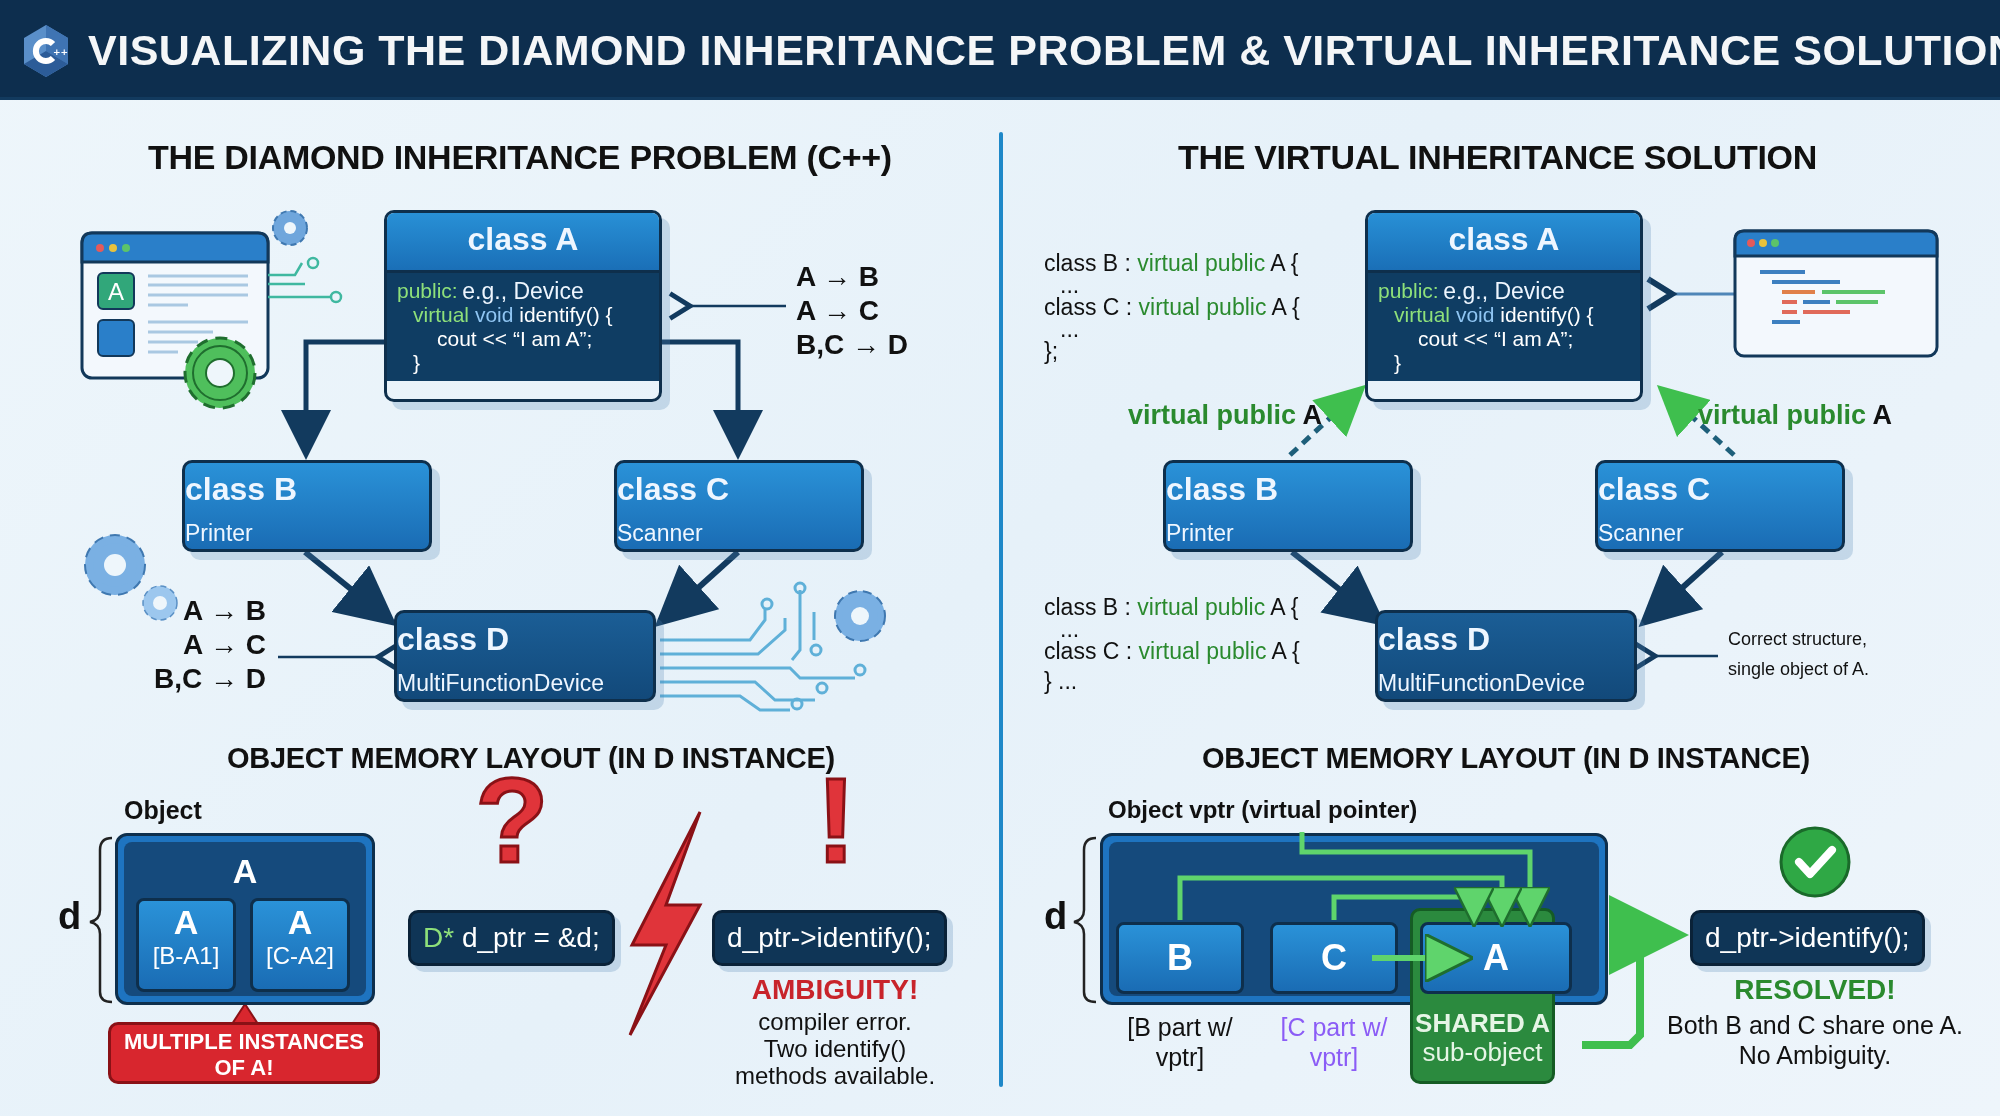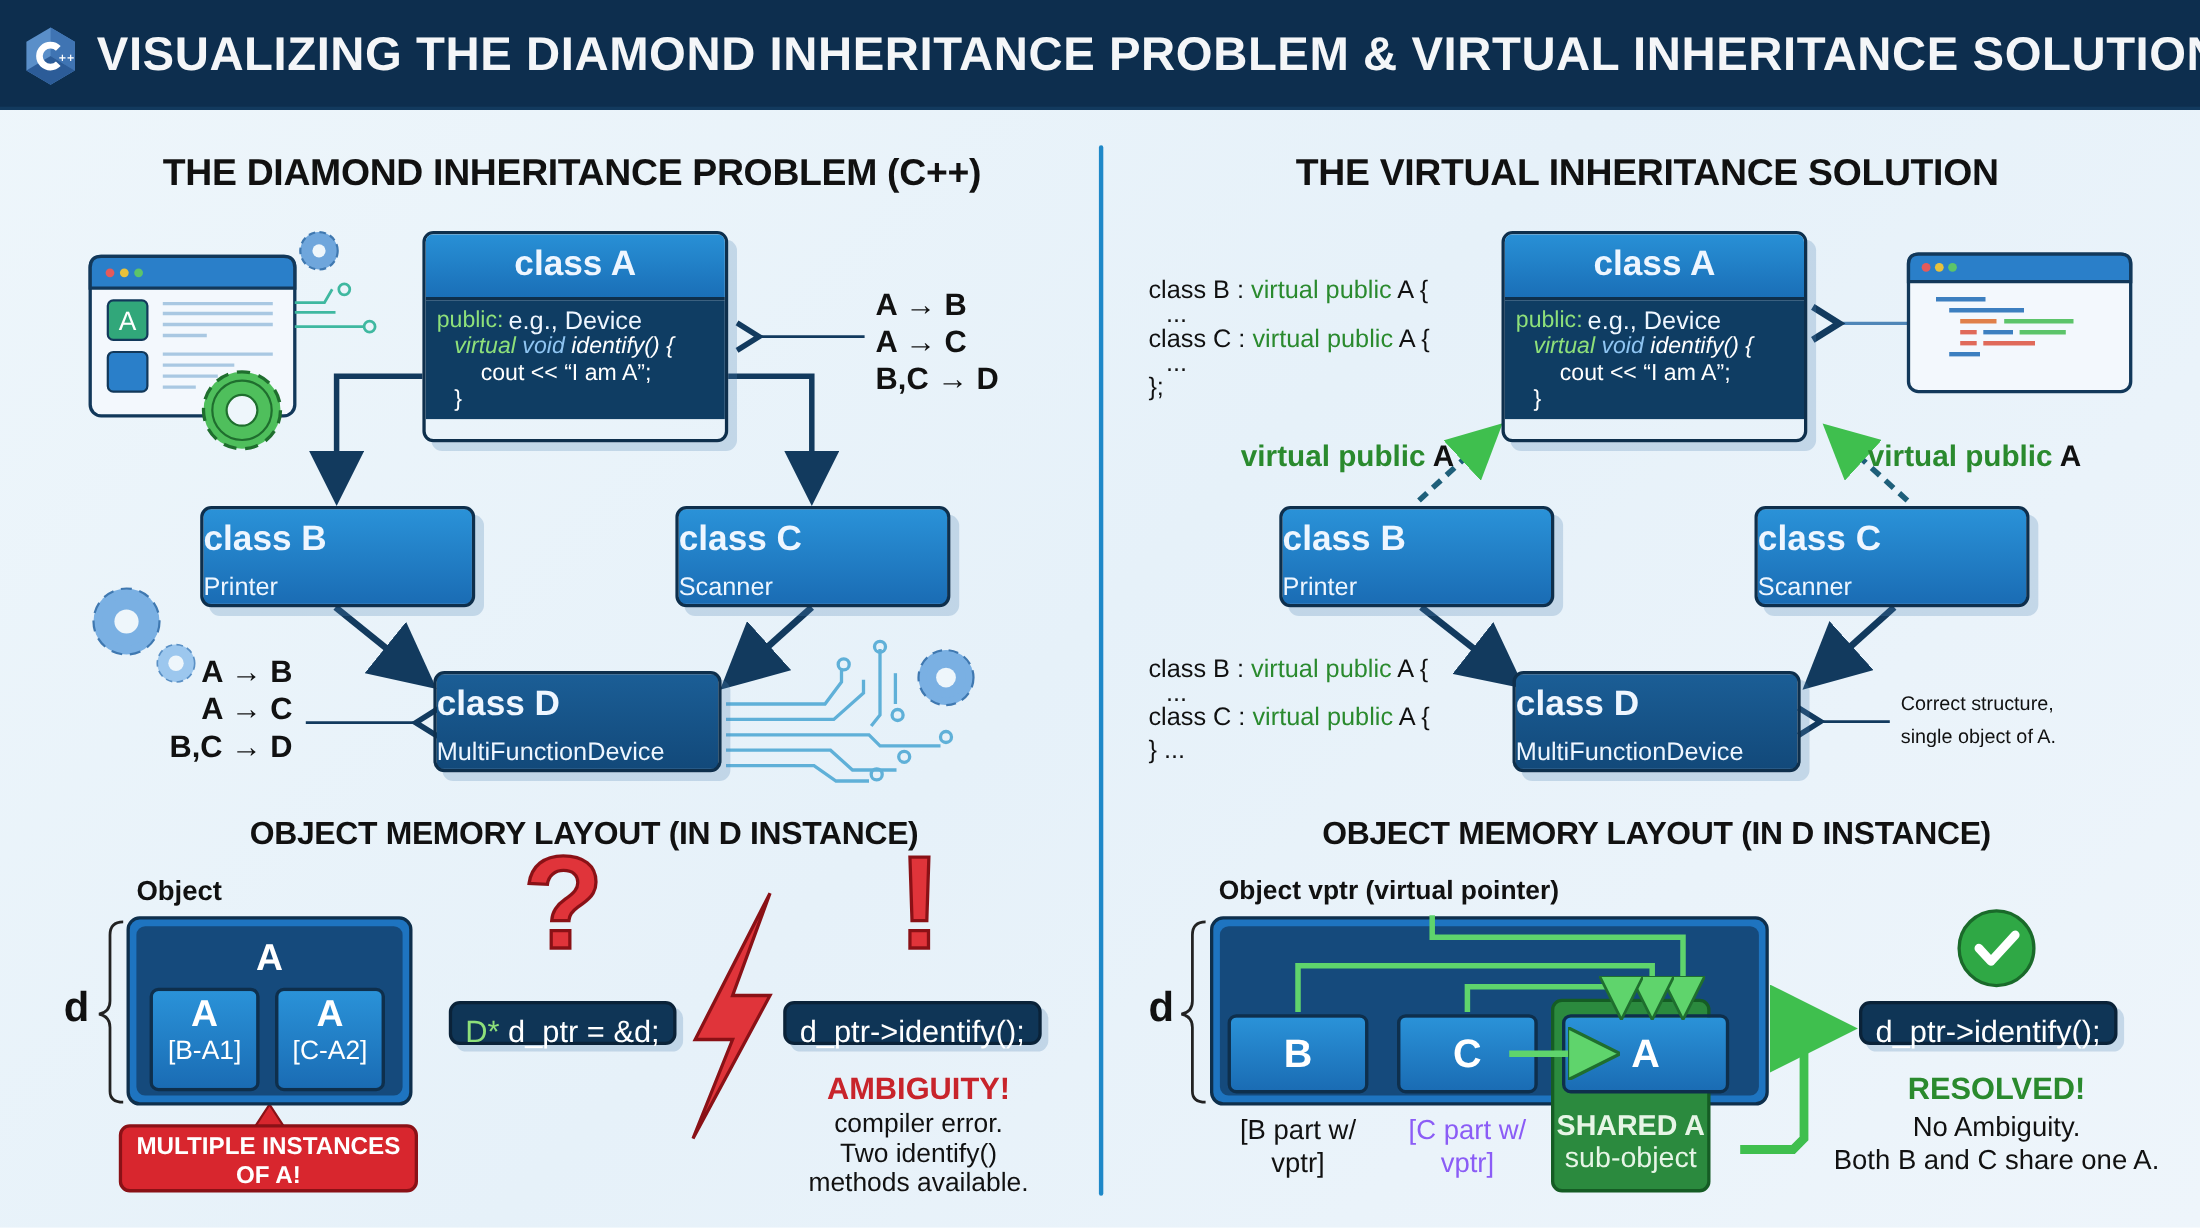--- a/index.html
+++ b/index.html
@@ -31,41 +31,41 @@
   .classA .top {
     height: 60px; background: linear-gradient(#2890d6, #1a6fb7); text-align: center; color: #eef6ff;
     border-bottom: 3px solid #0e2f4c;
   }
   .classA .top .t1 { font-size: 32px; font-weight: bold; padding-top: 8px; }
   .classA .top .t2 { font-size: 23px; margin-top: 20px; }
   .classA .code { background: #0f3d63; height: 108px; padding: 6px 10px; color: #fff; font-size: 21px; line-height: 24px; }
   .kw-green { color: #8ee07a; }
   .kw-blue { color: #8fc5f2; }
   .code .l1 { color: #8ee07a; }
-  .code .l2 { padding-left: 16px; font-style: italic; }
+  .code .l2 { padding-left: 16px; }
   .code .l3 { padding-left: 40px; }
   .code .l4 { padding-left: 16px; }
 
   .cbox {
     position: absolute; border: 3px solid #0e2f4c; border-radius: 10px; text-align: left; color: #eef6ff;
     background: linear-gradient(#2a92d8, #1a6cb4); box-shadow: 8px 8px 0 rgba(80,130,180,0.25);
   }
   .cbox .t1 { font-size: 32px; font-weight: bold; margin-top: 8px; }
   .cbox .t2 { font-size: 23px; margin-top: 12px; }
   .cbox.dark { background: linear-gradient(#1b5e96, #12497a); }
 
   .arrow-text { position: absolute; font-weight: bold; font-size: 28px; line-height: 34px; color: #111; white-space: nowrap; }
   .code-text { position: absolute; font-size: 23px; line-height: 30px; color: #111; white-space: nowrap; }
   .code-text .g { color: #2a8a2e; }
   .green-label { position: absolute; font-size: 27px; font-weight: bold; color: #2a8a2e; white-space: nowrap; }
   .plain-label { position: absolute; font-size: 26px; color: #111; white-space: nowrap; }
 
   .pill {
     position: absolute; background: #0f3556; color: #fff; border: 3px solid #0a2238; border-radius: 10px;
-    font-size: 28px; padding: 0 12px; height: 40px; line-height: 50px; white-space: nowrap;
+    font-size: 28px; padding: 0 12px; height: 56px; line-height: 50px; white-space: nowrap;
     box-shadow: 6px 6px 0 rgba(80,130,180,0.25);
   }
   .center-txt { position: absolute; text-align: center; white-space: nowrap; }
 
   svg.overlay { position: absolute; left: 0; top: 0; pointer-events: none; }
 </style>
 </head>
 <body>
 
 <div class="header">
@@ -366,15 +366,15 @@
   <div>vptr]</div>
 </div>
 <div class="center-txt" style="left:1264px; width:140px; top:1012px; font-size:25px; line-height:30px; color:#8b5cf6;">
   <div>[C part w/</div>
   <div>vptr]</div>
 </div>
 
 <div class="pill" style="left:1690px; top:910px;">d_ptr-&gt;identify();</div>
 <div class="center-txt" style="left:1660px; width:310px; top:974px; color:#2a8a2e; font-weight:bold; font-size:28px;">RESOLVED!</div>
 <div class="center-txt" style="left:1650px; width:330px; top:1010px; font-size:25px; line-height:30px; color:#111;">
+  <div>Both B and C share one A.</div>
   <div>No Ambiguity.</div>
-  <div>Both B and C share one A.</div>
 </div>
 
 </body></html>

